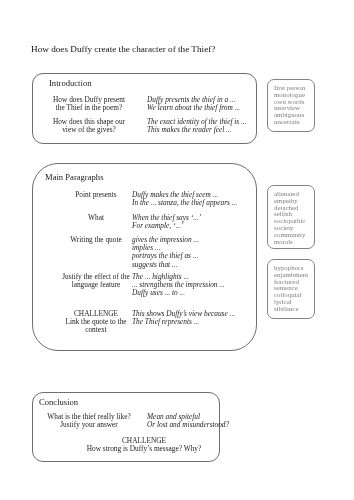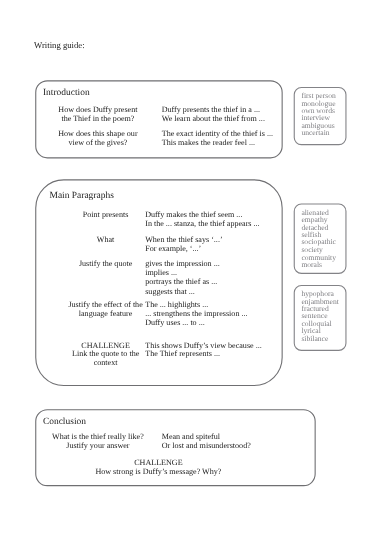--- a/index.html
+++ b/index.html
@@ -21,21 +21,21 @@
   .card {
     position:absolute;
     border:1px solid #6f6f72;
     background:#fff;
     box-sizing:border-box;
   }
   .card-head { position:absolute; font-size:8.6px; color:#1c1c1c; }
 
   .row { position:absolute; font-size:7.35px; line-height:8.2px; width:215px; }
   .row .l { position:absolute; left:0; top:0; width:100px; white-space:pre-line;text-align:center; }
-  .row .r { position:absolute; left:108px; top:0; width:115px; white-space:pre-line; }
+  .row .r { position:absolute; left:108px; top:0; width:115px; font-style:italic; white-space:pre-line; }
   .card-main .row .r { left:86px; width:132px; }
   .row-wide .l { width:210px; }
 
   .vocab {
     position:absolute;
     border:1px solid #838387;
     border-radius:7px;
     box-sizing:border-box;
     color:#7e7e82;
     font-size:6.9px;
@@ -43,25 +43,25 @@
     white-space:pre-line;
     padding:5px 0 0 6px;
   }
 </style>
 </head>
 <body>
 
 <div class="page">
 
   <div class="heading">
-    <div class="kicker">Writing guide:</div>
+    <div class="title">How does Duffy create the character of the Thief?</div>
   </div>
 
   <div class="card" style="left:32px; top:73px; width:225px; height:71px; border-radius:11px;">
-    <div class="card-head" style="left:6px; top:4px;">Introduction</div>
+    <div class="card-head" style="left:16px; top:4px;">Introduction</div>
     <div class="row" style="left:6px; top:22px;">
       <div class="l">How does Duffy present
 the Thief in the poem?</div>
       <div class="r">Duffy presents the thief in a ...
 We learn about the thief from ...</div>
     </div>
     <div class="row" style="left:6px; top:44px;">
       <div class="l">How does this shape our
 view of the gives?</div>
       <div class="r">The exact identity of the thief is ...
@@ -75,21 +75,21 @@
       <div class="l">Point presents</div>
       <div class="r">Duffy makes the thief seem ...
 In the ... stanza, the thief appears ...</div>
     </div>
     <div class="row" style="left:13px; top:50px;">
       <div class="l">What</div>
       <div class="r">When the thief says ‘...’
 For example, ‘...’</div>
     </div>
     <div class="row" style="left:13px; top:72px;">
-      <div class="l">Justify the quote</div>
+      <div class="l">Writing the quote</div>
       <div class="r">gives the impression ...
 implies ...
 portrays the thief as ...
 suggests that ...</div>
     </div>
     <div class="row" style="left:13px; top:109px;">
       <div class="l">Justify the effect of the
 language feature</div>
       <div class="r">The ... highlights ...
 ... strengthens the impression ...
@@ -97,21 +97,21 @@
     </div>
     <div class="row" style="left:13px; top:146px;">
       <div class="l">CHALLENGE
 Link the quote to the
 context</div>
       <div class="r">This shows Duffy’s view because ...
 The Thief represents ...</div>
     </div>
   </div>
 
-  <div class="card" style="left:32px; top:372px; width:255px; height:70px; border-radius:11px;padding-left:48px;">
+  <div class="card" style="left:32px; top:392px; width:188px; height:70px; border-radius:11px;padding-left:48px;">
     <div class="card-head" style="left:6px; top:4px;">Conclusion</div>
     <div class="row" style="left:6px; top:20px;">
       <div class="l">What is the thief really like?
 Justify your answer</div>
       <div class="r">Mean and spiteful
 Or lost and misunderstood?</div>
     </div>
     <div class="row row-wide" style="left:6px; top:44px;">
       <div class="l">CHALLENGE
 How strong is Duffy’s message? Why?</div>

